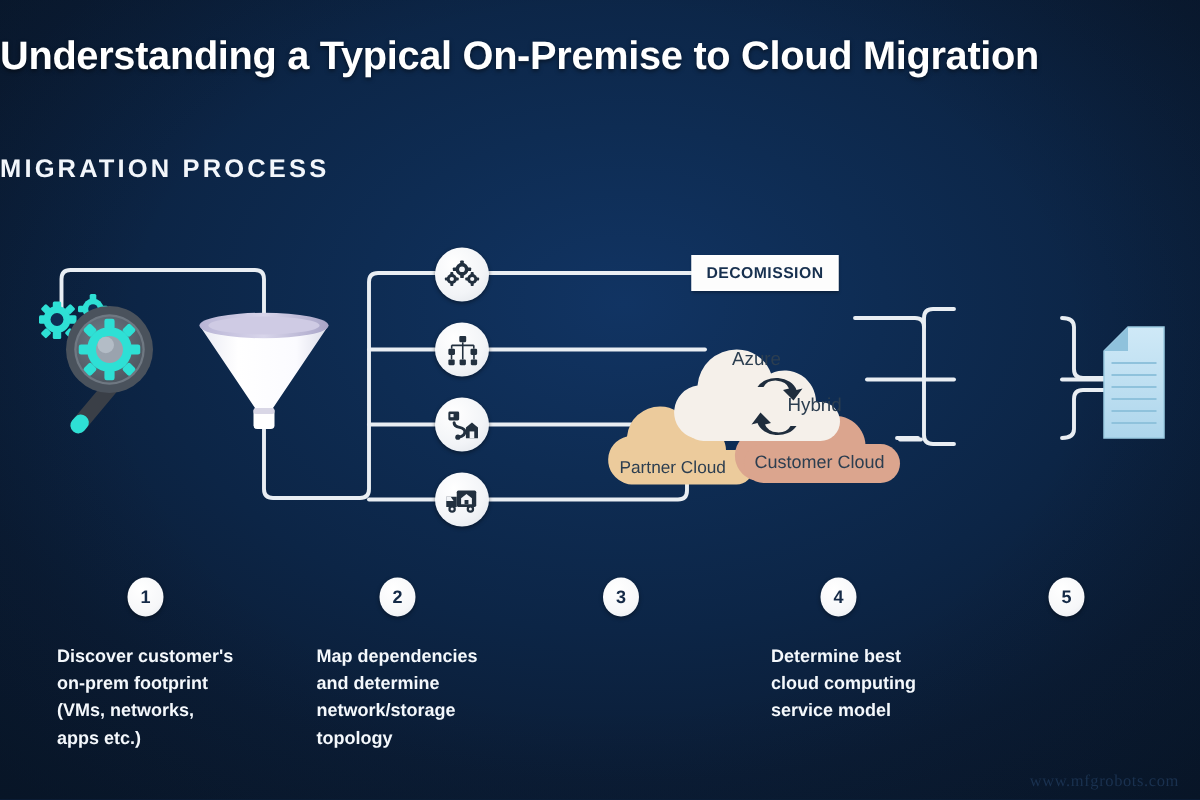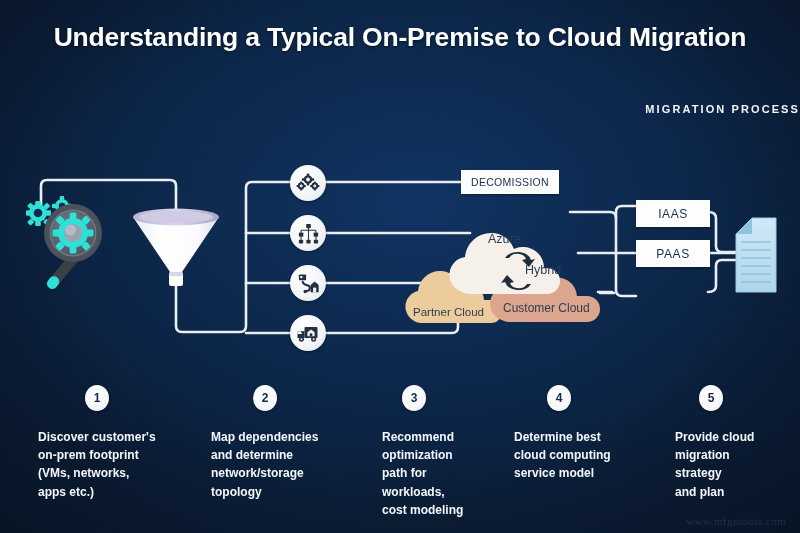--- a/index.html
+++ b/index.html
@@ -14,35 +14,35 @@
       radial-gradient(ellipse 620px 420px at 52% 38%, #113463 0%, #0e2c53 28%, #0c2546 52%, #0b1d36 76%, #0a1a2f 100%),
       linear-gradient(180deg,#0c2143 0%,#0a1c33 100%);
   }
   
   #stage:before{
     content:"";position:absolute;inset:0;pointer-events:none;
     background:radial-gradient(ellipse 700px 520px at 50% 45%, rgba(0,0,0,0) 45%, rgba(4,12,24,.55) 100%);
   }
 
   .title{
-    position:absolute;left:0;right:0;top:22px;text-align:center;
+    position:absolute;left:0;right:0;top:22px;
     color:#ffffff;font-size:26.5px;font-weight:bold;letter-spacing:-0.2px;
     text-shadow:0 1px 3px rgba(0,0,0,.5);
   }
   .subtitle{
-    position:absolute;left:0;right:0;top:103px;text-align:right;
-    color:#f2f6fb;font-size:11px;font-weight:bold;letter-spacing:2.1px;
+    position:absolute;left:0;right:0;top:103px;text-align:left;
+    color:#f2f6fb;font-size:17px;font-weight:bold;letter-spacing:2.1px;
   }
 
   svg.layer{position:absolute;left:0;top:0;width:800px;height:533px;}
 
   
   .lblbox{
     position:absolute;background:#fdfdfd;border:1.6px solid #ffffff;
-    color:#17304f;font-weight:normal;display:flex;align-items:center;justify-content:center;
+    color:#17304f;font-weight:bold;display:flex;align-items:center;justify-content:center;
     box-shadow:0 1px 2px rgba(0,0,0,.35);
   }
   #decomission{left:461px;top:170px;width:96px;height:22px;font-size:10.5px;letter-spacing:.3px;}
   #iaas{left:636px;top:200px;width:72px;height:25px;font-size:12px;letter-spacing:.6px;}
   #paas{left:636px;top:240px;width:72px;height:25px;font-size:12px;letter-spacing:.6px;}
   #saas{left:636px;top:280px;width:72px;height:25px;font-size:12px;letter-spacing:.6px;}
 
   
   .iconcircle{
     position:absolute;width:36px;height:36px;border-radius:50%;
@@ -305,49 +305,38 @@
       <path d="M 15 8.4 L 18.6 11.2 L 18.6 15.2 L 11.4 15.2 L 11.4 11.2 Z" fill="#f2f4f7"></path>
       <path d="M 13.7 12.4 L 16.3 12.4 L 16.3 15.2 L 13.7 15.2 Z" fill="#22303f"></path>
       <circle cx="5.4" cy="18.3" r="2.5"></circle>
         <circle cx="5.4" cy="18.3" r="1" fill="#f2f4f7"></circle>
       <circle cx="17.6" cy="18.3" r="2.5"></circle>
         <circle cx="17.6" cy="18.3" r="1" fill="#f2f4f7"></circle>
     </svg>
   </div>
 
   <div class="lblbox" id="decomission">DECOMISSION</div>
-  <div class="lblbox" id="iaas">IAAS</div>
-  <div class="lblbox" id="paas">PAAS</div>
 
   <div class="cloudtext" id="t-azure">Azure</div>
   <div class="cloudtext" id="t-hybrid">Hybrid</div>
   <div class="cloudtext" id="t-partner">Partner Cloud</div>
   <div class="cloudtext" id="t-customer">Customer Cloud</div>
 
   <div class="stepnum" style="left:85px;top:385px">1</div>
   <div class="stepnum" style="left:253px;top:385px">2</div>
   <div class="stepnum" style="left:402px;top:385px">3</div>
   <div class="stepnum" style="left:547px;top:385px">4</div>
   <div class="stepnum" style="left:699px;top:385px">5</div>
 
   <div class="stepcap" style="left:38px;top:428px;width:165px">Discover customer's
 on-prem footprint
 (VMs, networks,
 apps etc.)</div>
   <div class="stepcap" style="left:211px;top:428px;width:160px">Map  dependencies
 and determine
 network/storage
 topology</div>
-  <div class="stepcap" style="left:382px;top:428px;width:130px">Recommend
-optimization
-path for
-workloads,
-cost modeling</div>
   <div class="stepcap" style="left:514px;top:428px;width:155px">Determine best
 cloud computing
 service model</div>
-  <div class="stepcap" style="left:675px;top:428px;width:120px">Provide cloud
-migration
-strategy
-and plan</div>
 
   <div class="watermark">www.mfgrobots.com</div>
 </div>
 
 </body></html>

